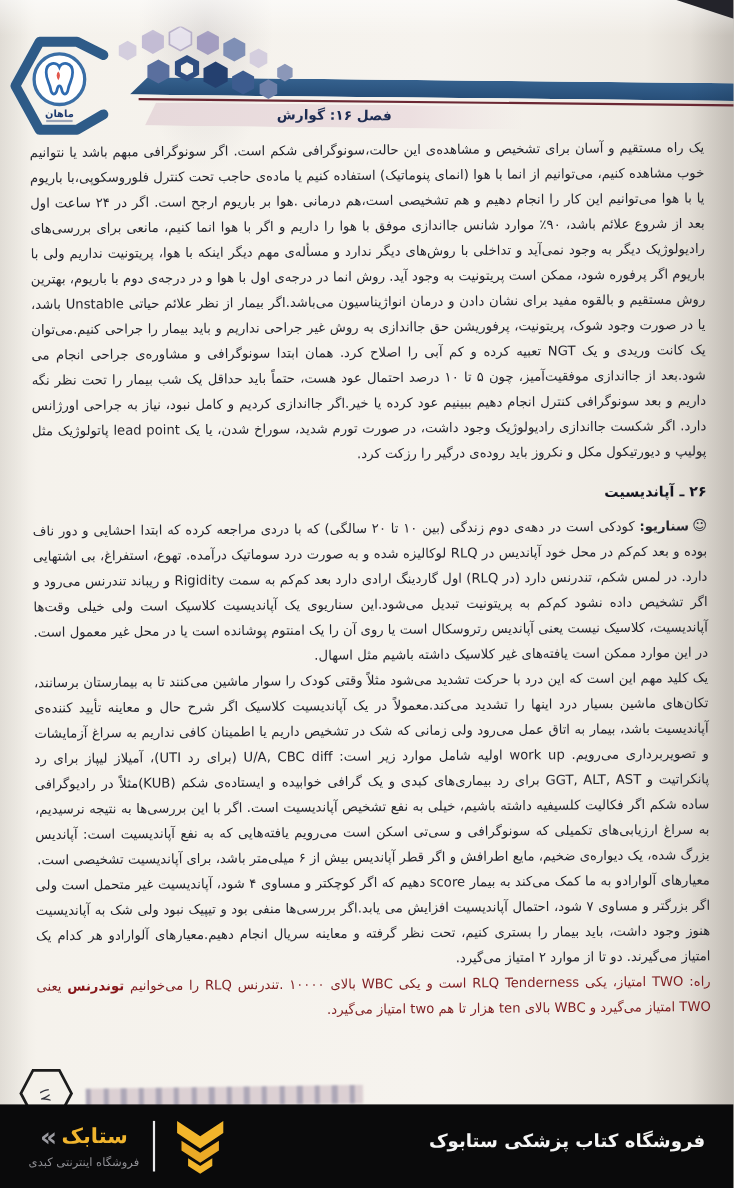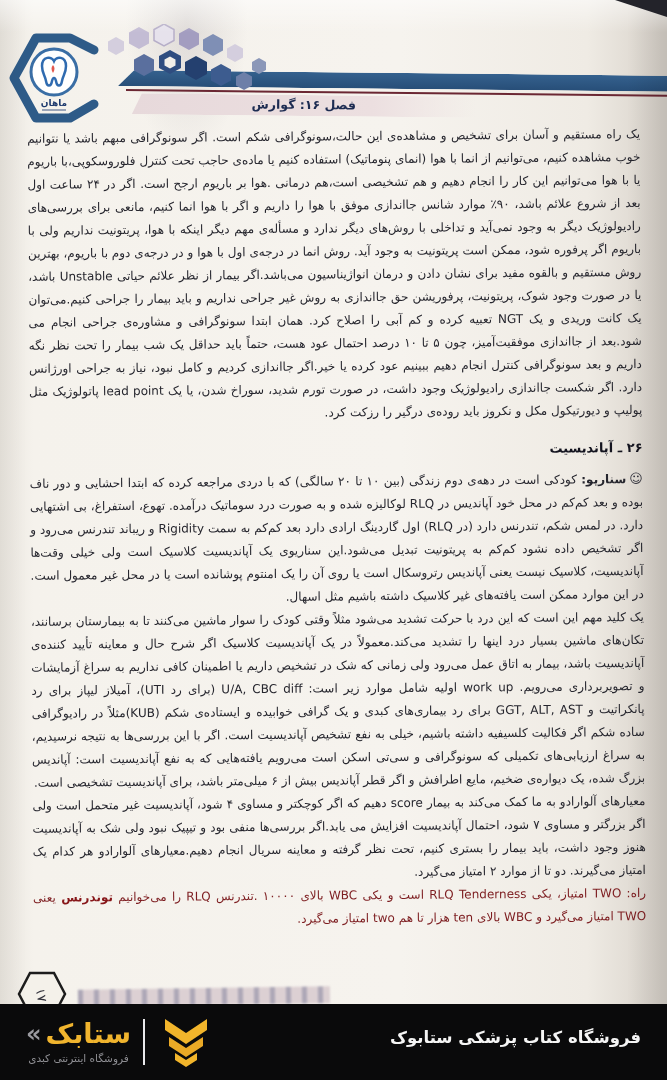--- a/index.html
+++ b/index.html
@@ -52,21 +52,21 @@
     background:repeating-linear-gradient(90deg, rgba(52,62,110,.28) 0 5px, rgba(52,62,110,0) 5px 16px), #dcd0d3;
     filter:blur(1.1px);transform:rotate(-.8deg);}
 
   
   .footer-bar{position:absolute;left:0;bottom:0;width:667px;height:76px;background:#0a0a0b;z-index:7;
     display:flex;align-items:center;justify-content:space-between;padding:0 26px;box-sizing:border-box;}
   .sb-logo{display:flex;align-items:center;gap:12px;}
   .sb-text{display:flex;flex-direction:column;align-items:center;line-height:1;}
   .sb-wordrow{display:flex;align-items:center;gap:4px;}
   .sb-guillemet{color:#9a9aa0;font-size:24px;font-weight:bold;}
-  .sb-wordmark{color:#f0b42e;font-size:27px;font-weight:bold;direction:rtl;}
+  .sb-wordmark{color:#f0b42e;font-size:19px;font-weight:bold;direction:rtl;}
   .sb-sub{color:#8f8f94;font-size:10.5px;margin-top:6px;direction:rtl;}
   .sb-divider{width:2px;height:46px;background:#e9e9ec;}
   .store-block{display:flex;flex-direction:row;align-items:flex-end;}
   .store-name{color:#f5f5f5;font-size:16.5px;font-weight:bold;direction:rtl;margin-bottom:9px;}
   .site-url{color:#fff;font-size:19px;font-weight:bold;letter-spacing:7px;white-space:nowrap;}
   .site-url .y{color:#f0b42e;}
 </style>
 </head>
 <body>
 

